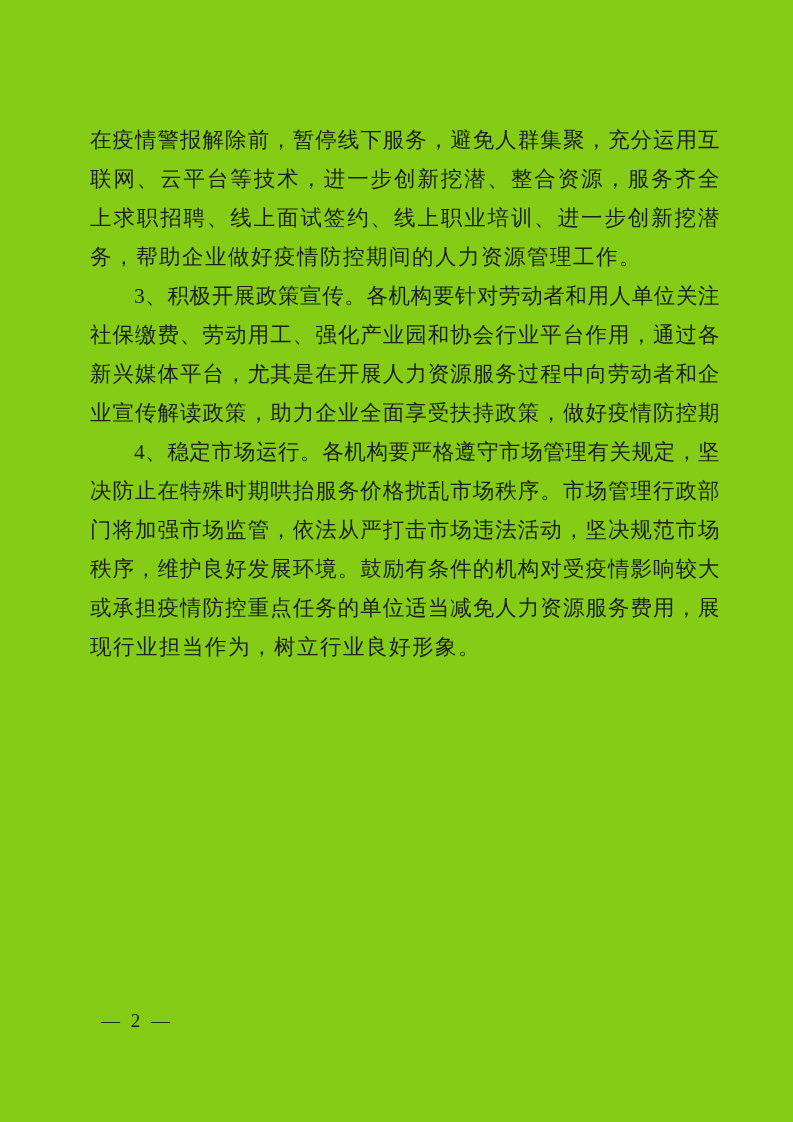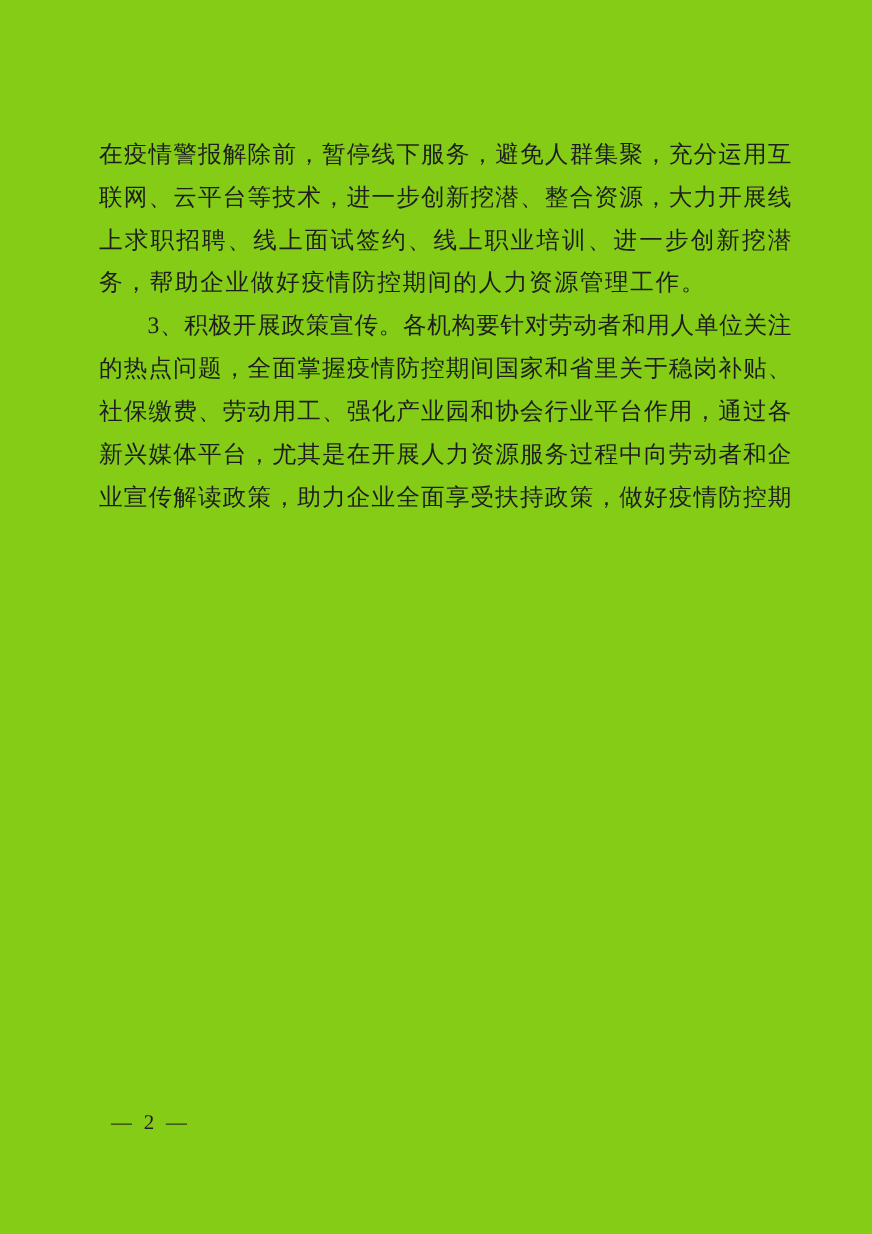--- a/index.html
+++ b/index.html
@@ -55,32 +55,39 @@
 </style>
 </head>
 <body>
 
 <div class="page">
 
   <div class="doc-body">
 
     <div class="paragraph">
       <div class="line">在疫情警报解除前，暂停线下服务，避免人群集聚，充分运用互</div>
-      <div class="line">联网、云平台等技术，进一步创新挖潜、整合资源，大力开展线</div>
+      <div class="line">联网、云平台等技术，进一步创新挖潜、整合资源，服务齐全</div>
       <div class="line">上求职招聘、线上面试签约、线上职业培训、进一步创新挖潜</div>
       <div class="line last">务，帮助企业做好疫情防控期间的人力资源管理工作。</div>
     </div>
 
     <div class="paragraph">
       <div class="line indent">3、积极开展政策宣传。各机构要针对劳动者和用人单位关注</div>
-      <div class="line">的热点问题，全面掌握疫情防控期间国家和省里关于稳岗补贴、</div>
       <div class="line">社保缴费、劳动用工、强化产业园和协会行业平台作用，通过各类</div>
       <div class="line">新兴媒体平台，尤其是在开展人力资源服务过程中向劳动者和企</div>
       <div class="line">业宣传解读政策，助力企业全面享受扶持政策，做好疫情防控期</div>
     </div>
 
+    <div class="paragraph">
+      <div class="line indent">4、稳定市场运行。各机构要严格遵守市场管理有关规定，坚</div>
+      <div class="line">决防止在特殊时期哄抬服务价格扰乱市场秩序。市场管理行政部</div>
+      <div class="line">门将加强市场监管，依法从严打击市场违法活动，坚决规范市场</div>
+      <div class="line">秩序，维护良好发展环境。鼓励有条件的机构对受疫情影响较大</div>
+      <div class="line">或承担疫情防控重点任务的单位适当减免人力资源服务费用，展</div>
+      <div class="line last">现行业担当作为，树立行业良好形象。</div>
+    </div>
 
 
   </div>
 
   <div class="page-number">— 2 —</div>
 
 </div>
 
 </body></html>

